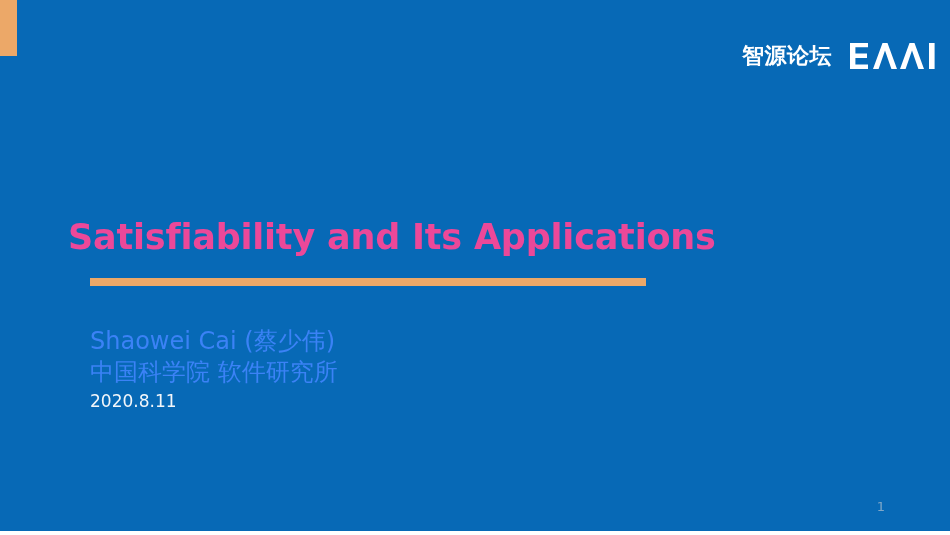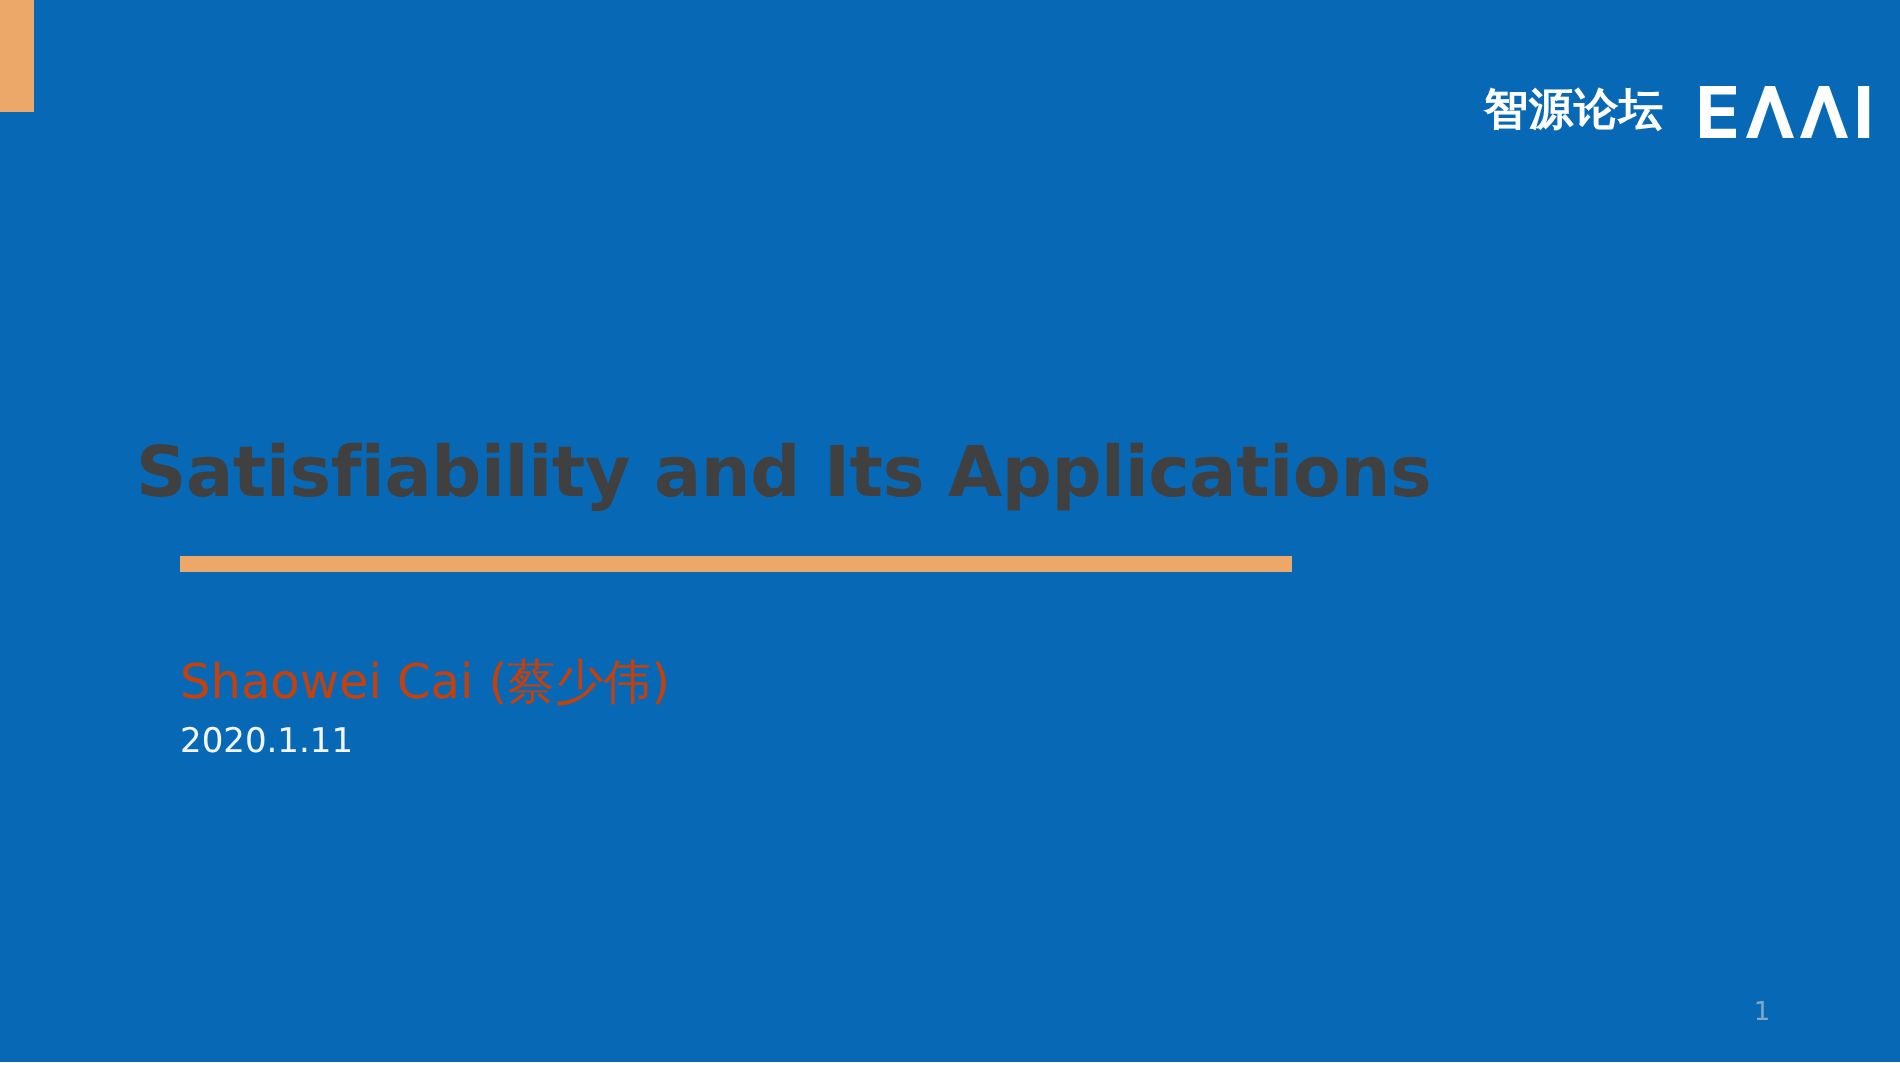--- a/index.html
+++ b/index.html
@@ -72,21 +72,21 @@
 
   
   .title-block {
     position: absolute;
     left: 68px;
     top: 218px;
     width: 820px;
   }
 
   .title-text {
-    color: #404040;
+    color: #ec4899;
     font-family: "DejaVu Sans", "Liberation Sans", sans-serif;
     font-size: 35px;
     font-weight: 700;
     letter-spacing: -0.2px;
     line-height: 1.12;
     margin: 0;
     white-space: nowrap;
   }
 
   .title-rule {
@@ -101,21 +101,21 @@
   
   .presenter-block {
     position: absolute;
     left: 90px;
     top: 326px;
     width: 700px;
   }
 
   .presenter-name,
   .presenter-affil {
-    color: #c2410c;
+    color: #3b82f6;
     font-family: "DejaVu Sans", "Liberation Sans", sans-serif;
     font-size: 24px;
     font-weight: 400;
     line-height: 1.28;
     margin: 0;
     white-space: nowrap;
   }
 
   .presenter-date {
     color: #f2f6fa;
@@ -176,20 +176,21 @@
     </span>
   </div>
 
   <div class="title-block">
     <h1 class="title-text">Satisfiability and Its Applications</h1>
     <div class="title-rule"></div>
   </div>
 
   <div class="presenter-block">
     <p class="presenter-name">Shaowei Cai (蔡少伟)</p>
-    <p class="presenter-date">2020.1.11</p>
+    <p class="presenter-affil">中国科学院 软件研究所</p>
+    <p class="presenter-date">2020.8.11</p>
   </div>
 
   <div class="slide-number">1</div>
 
   <div class="bottom-edge"></div>
 
 </div>
 
 </body></html>

